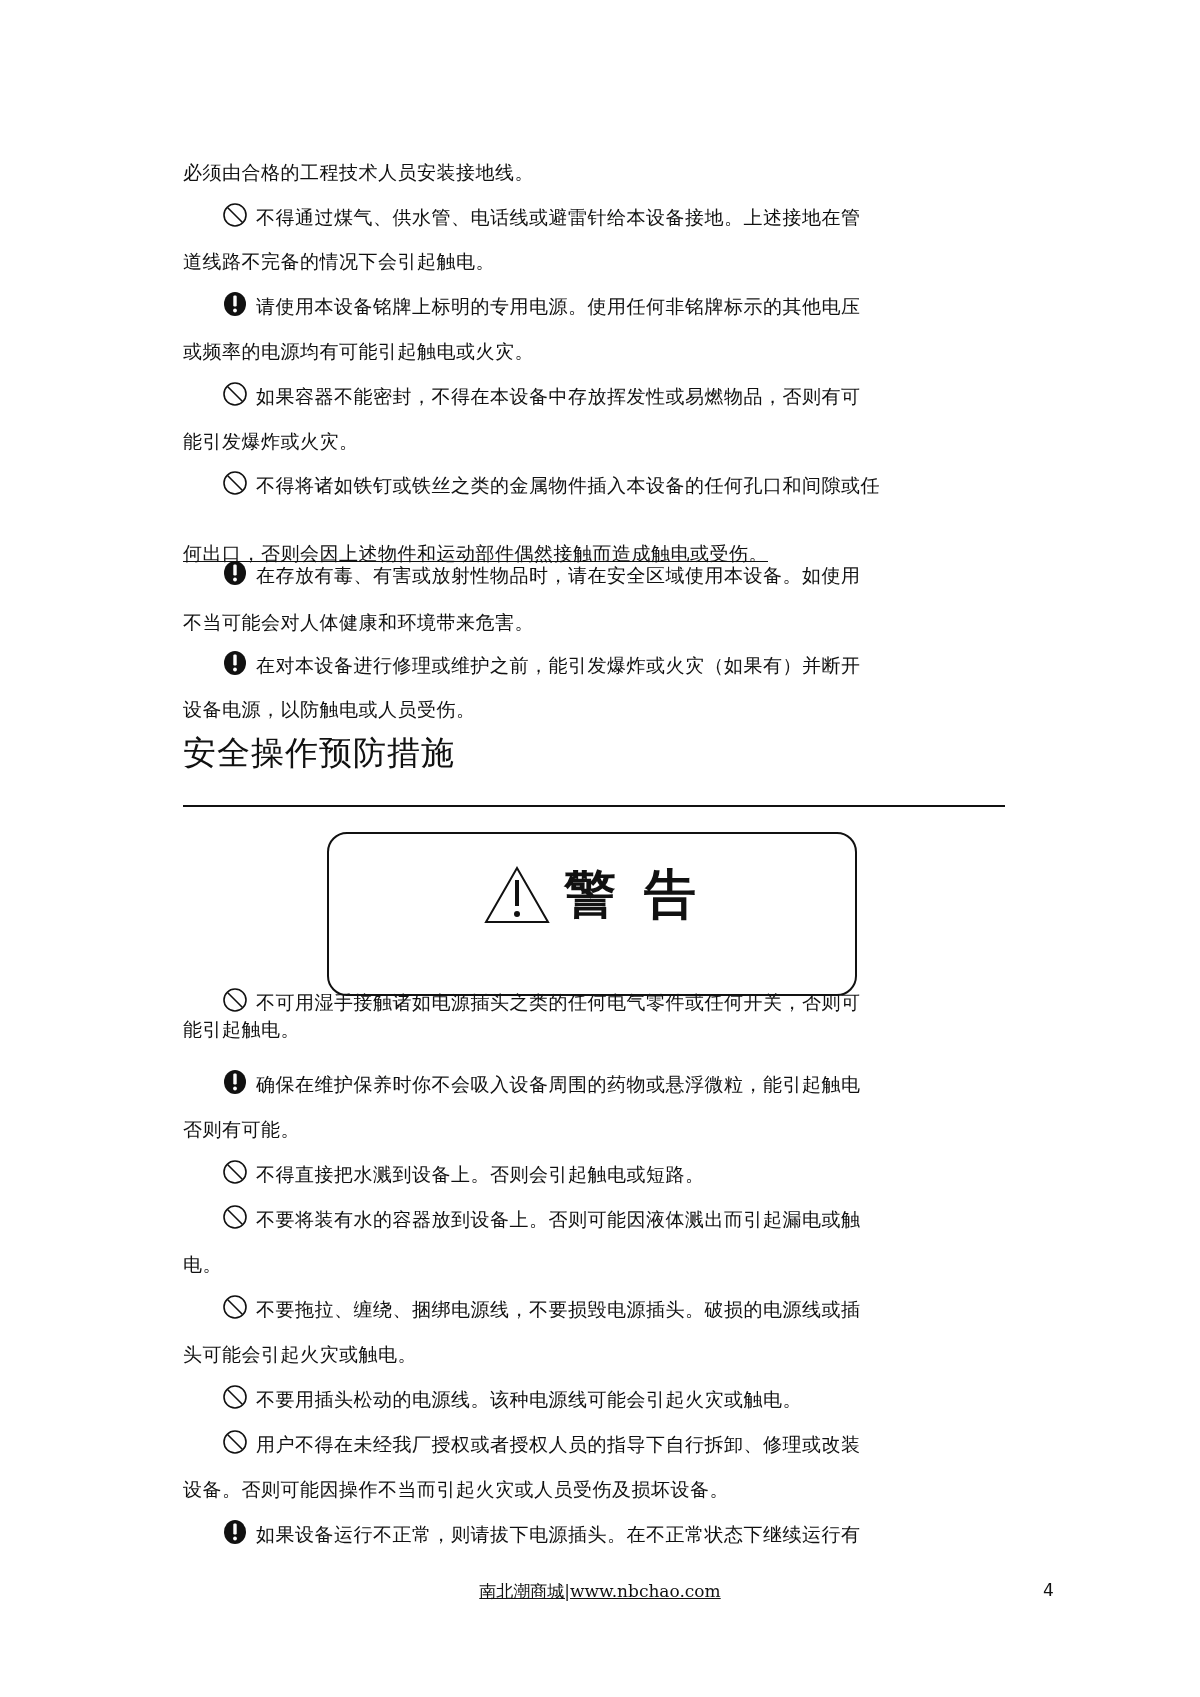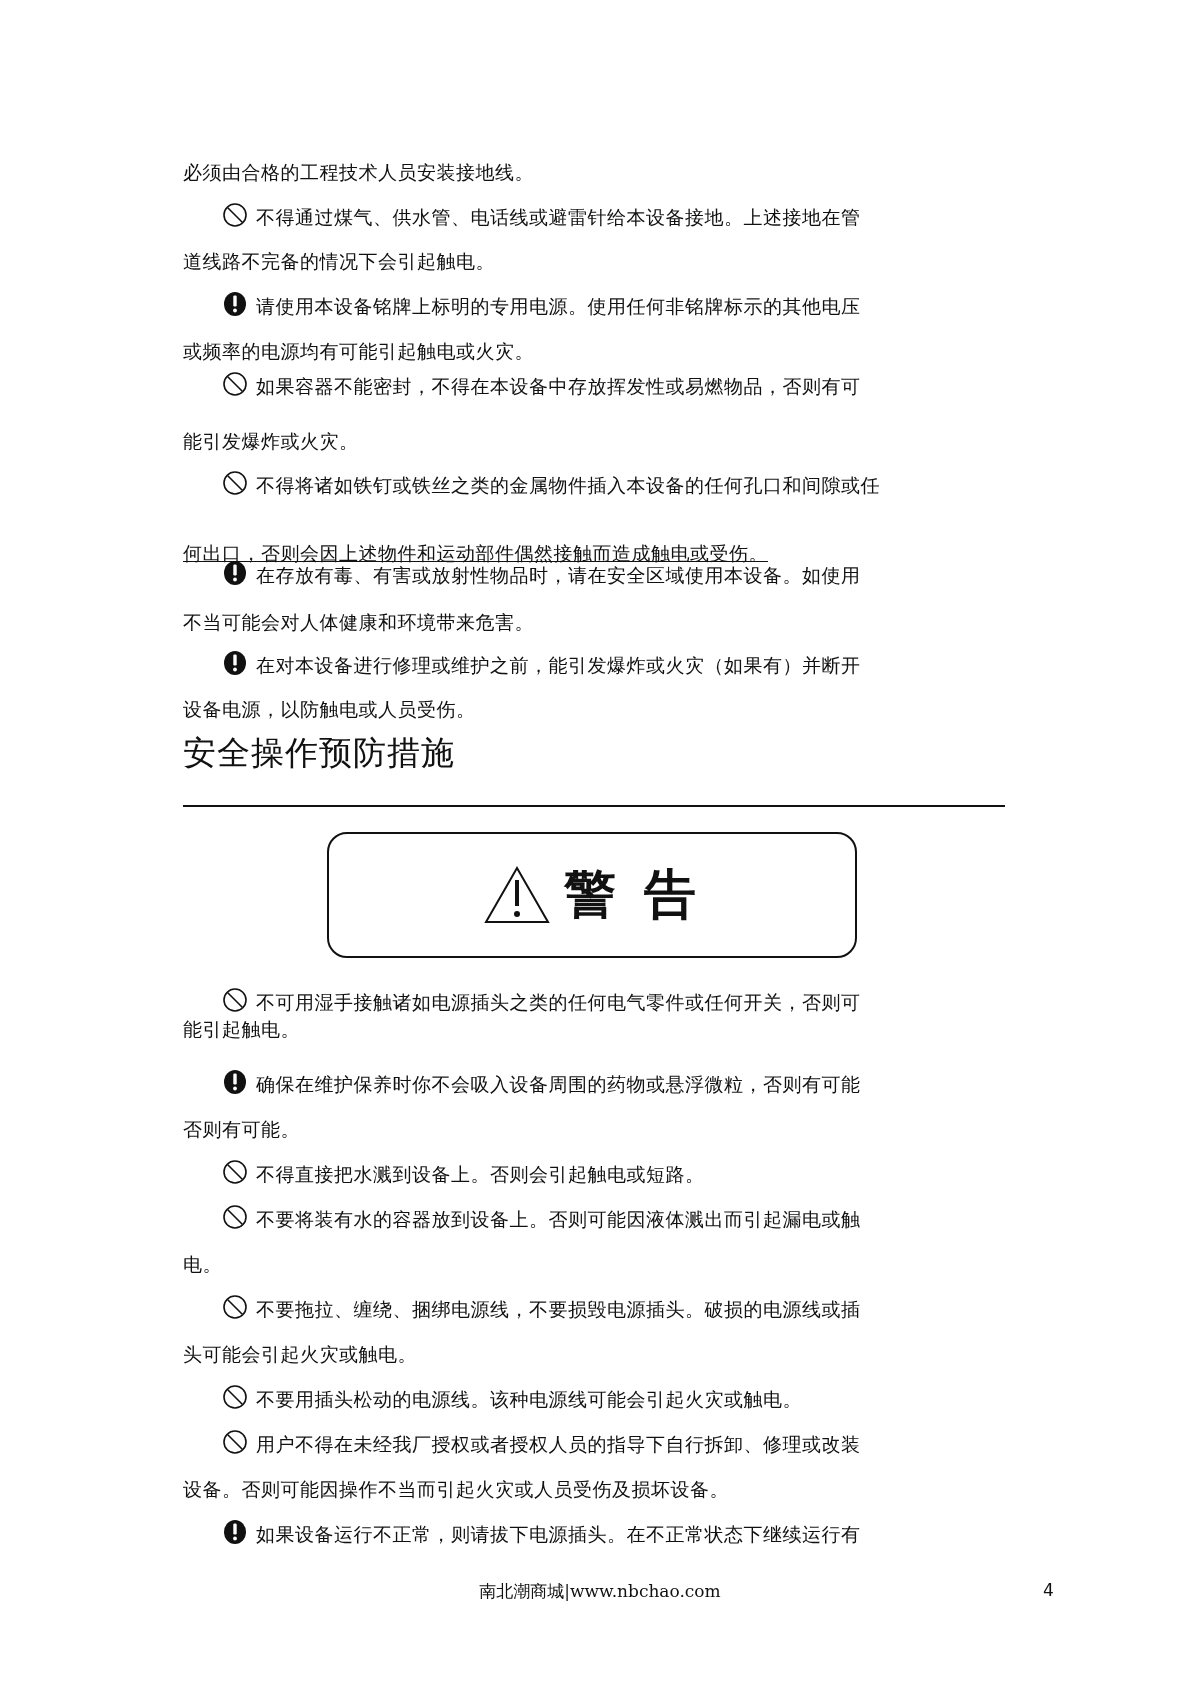--- a/index.html
+++ b/index.html
@@ -4,45 +4,45 @@
 <style>
   html, body { margin: 0; padding: 0; background: #ffffff; }
   body { width: 1200px; height: 1697px; position: relative; overflow: hidden;
          font-family: "DejaVu Serif", "Liberation Serif", serif; color: #111; }
   .line { position: absolute; left: 183px; font-size: 19px; line-height: 30px; white-space: nowrap; letter-spacing: 0.5px; }
   .ind { left: 222px; }
   .icon { display: inline-block; width: 26px; height: 26px; vertical-align: -4px; margin-right: 8px; }
   .heading { position: absolute; left: 183px; top: 733px; font-family: "DejaVu Sans", "Liberation Sans", sans-serif;
              font-size: 33px; line-height: 40px; letter-spacing: 1px; }
   .rule { position: absolute; left: 183px; top: 805px; width: 822px; height: 2px; background: #111; }
-  .warnbox { position: absolute; left: 327px; top: 832px; width: 530px; height: 126px; border: 2px solid #111;
+  .warnbox { position: absolute; left: 327px; top: 832px; width: 530px; height: 164px; border: 2px solid #111;
              border-radius: 20px; box-sizing: border-box; }
   .warn-inner { position: absolute; left: 155px; top: 26px; display: flex; align-items: center; }
   .warn-title { font-family: "DejaVu Sans", "Liberation Sans", sans-serif; font-weight: bold; font-size: 52px;
                 letter-spacing: 28px; margin-left: 14px; }
-  .footer { position: absolute; top: 1580px; left: 0; width: 1200px; text-align: center; font-size: 17px; }
+  .footer { position: absolute; top: 1580px; left: 0; width: 1200px; text-align: center; font-size: 17px; text-decoration: underline; }
   .pagenum { position: absolute; top: 1580px; left: 1043px; font-size: 17px; font-family: "DejaVu Sans", "Liberation Sans", sans-serif; }
 </style>
 </head>
 <body>
 
 <div id="content">
     <div class="line" style="top: 157px;"><span>必须由合格的工程技术人员安装接地线。</span></div>
     <div class="line ind" style="top: 202px;"><span class="icon"><svg viewBox="0 0 26 26" width="26" height="26">
           <circle cx="13" cy="13" r="11" fill="none" stroke="#111" stroke-width="1.6"></circle>
           <line x1="5.5" y1="5.5" x2="20.5" y2="20.5" stroke="#111" stroke-width="1.6"></line>
         </svg></span><span>不得通过煤气、供水管、电话线或避雷针给本设备接地。上述接地在管</span></div>
     <div class="line" style="top: 246px;"><span>道线路不完备的情况下会引起触电。</span></div>
     <div class="line ind" style="top: 291px;"><span class="icon"><svg viewBox="0 0 26 26" width="26" height="26">
           <ellipse cx="13" cy="13" rx="11" ry="12" fill="#111"></ellipse>
           <rect x="11.3" y="4.5" width="3.4" height="11" rx="1.2" fill="#fff"></rect>
           <circle cx="13" cy="19.5" r="1.9" fill="#fff"></circle>
         </svg></span><span>请使用本设备铭牌上标明的专用电源。使用任何非铭牌标示的其他电压</span></div>
     <div class="line" style="top: 336px;"><span>或频率的电源均有可能引起触电或火灾。</span></div>
-    <div class="line ind" style="top: 371px;"><span class="icon"><svg viewBox="0 0 26 26" width="26" height="26">
+    <div class="line ind" style="top: 381px;"><span class="icon"><svg viewBox="0 0 26 26" width="26" height="26">
           <circle cx="13" cy="13" r="11" fill="none" stroke="#111" stroke-width="1.6"></circle>
           <line x1="5.5" y1="5.5" x2="20.5" y2="20.5" stroke="#111" stroke-width="1.6"></line>
         </svg></span><span>如果容器不能密封，不得在本设备中存放挥发性或易燃物品，否则有可</span></div>
     <div class="line" style="top: 426px;"><span>能引发爆炸或火灾。</span></div>
     <div class="line ind" style="top: 470px;"><span class="icon"><svg viewBox="0 0 26 26" width="26" height="26">
           <circle cx="13" cy="13" r="11" fill="none" stroke="#111" stroke-width="1.6"></circle>
           <line x1="5.5" y1="5.5" x2="20.5" y2="20.5" stroke="#111" stroke-width="1.6"></line>
         </svg></span><span>不得将诸如铁钉或铁丝之类的金属物件插入本设备的任何孔口和间隙或任</span></div>
     <div class="line" style="top: 538px; text-decoration: underline;"><span>何出口，否则会因上述物件和运动部件偶然接触而造成触电或受伤。</span></div>
     <div class="line ind" style="top: 560px;"><span class="icon"><svg viewBox="0 0 26 26" width="26" height="26">
@@ -59,21 +59,21 @@
     <div class="line" style="top: 694px;"><span>设备电源，以防触电或人员受伤。</span></div>
     <div class="line ind" style="top: 979px; margin-top: 8px;"><span class="icon"><svg viewBox="0 0 26 26" width="26" height="26">
           <circle cx="13" cy="13" r="11" fill="none" stroke="#111" stroke-width="1.6"></circle>
           <line x1="5.5" y1="5.5" x2="20.5" y2="20.5" stroke="#111" stroke-width="1.6"></line>
         </svg></span><span>不可用湿手接触诸如电源插头之类的任何电气零件或任何开关，否则可</span></div>
     <div class="line" style="top: 1014px;"><span>能引起触电。</span></div>
     <div class="line ind" style="top: 1069px;"><span class="icon"><svg viewBox="0 0 26 26" width="26" height="26">
           <ellipse cx="13" cy="13" rx="11" ry="12" fill="#111"></ellipse>
           <rect x="11.3" y="4.5" width="3.4" height="11" rx="1.2" fill="#fff"></rect>
           <circle cx="13" cy="19.5" r="1.9" fill="#fff"></circle>
-        </svg></span><span>确保在维护保养时你不会吸入设备周围的药物或悬浮微粒，否则有可能</span></div>
+        </svg></span><span>确保在维护保养时你不会吸入设备周围的药物或悬浮微粒，能引起触电</span></div>
     <div class="line" style="top: 1114px;"><span>否则有可能。</span></div>
     <div class="line ind" style="top: 1159px;"><span class="icon"><svg viewBox="0 0 26 26" width="26" height="26">
           <circle cx="13" cy="13" r="11" fill="none" stroke="#111" stroke-width="1.6"></circle>
           <line x1="5.5" y1="5.5" x2="20.5" y2="20.5" stroke="#111" stroke-width="1.6"></line>
         </svg></span><span>不得直接把水溅到设备上。否则会引起触电或短路。</span></div>
     <div class="line ind" style="top: 1204px;"><span class="icon"><svg viewBox="0 0 26 26" width="26" height="26">
           <circle cx="13" cy="13" r="11" fill="none" stroke="#111" stroke-width="1.6"></circle>
           <line x1="5.5" y1="5.5" x2="20.5" y2="20.5" stroke="#111" stroke-width="1.6"></line>
         </svg></span><span>不要将装有水的容器放到设备上。否则可能因液体溅出而引起漏电或触</span></div>
     <div class="line" style="top: 1249px;"><span>电。</span></div>

